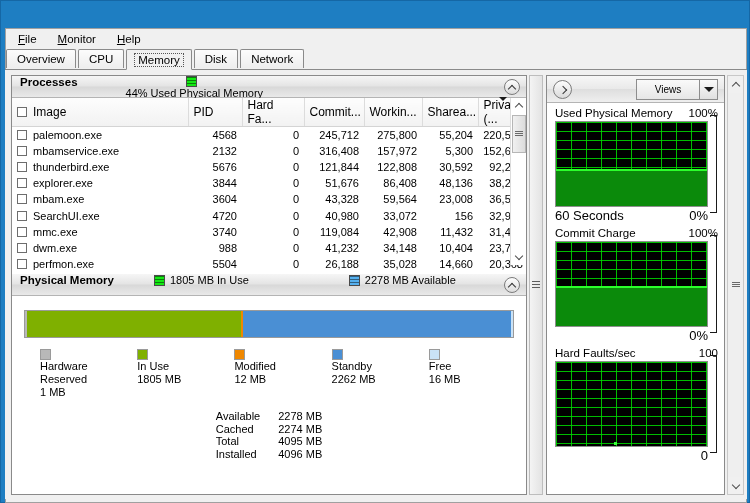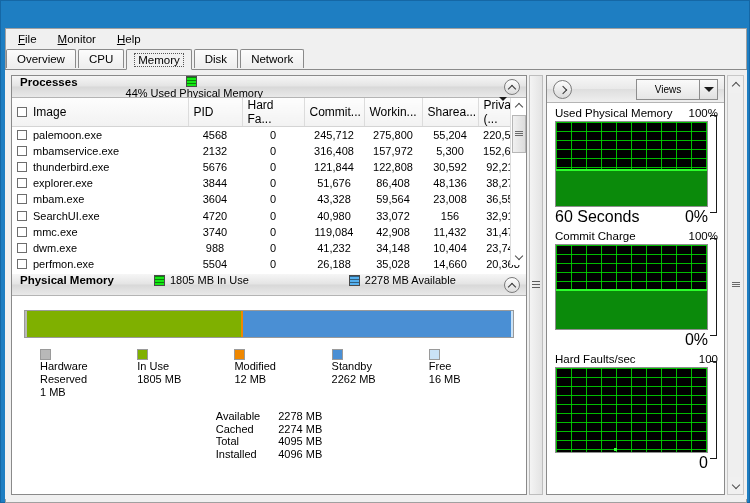--- a/index.html
+++ b/index.html
@@ -139,21 +139,21 @@
   table.proc th {
     height:18px; font-weight:normal; text-align:left;
     background:linear-gradient(to bottom,#fdfdfd 0%,#f2f2f2 100%);
     border-right:1px solid #dcdcdc;
     border-bottom:1px solid #d4d4d4;
     padding:0 5px; position:relative; font-size:12px;
   }
   table.proc td {
     height:16.2px; padding:0 5px; font-size:11px; white-space:nowrap; overflow:hidden;
   }
-  table.proc td.num { text-align:center; }
+  table.proc td.num { text-align:right; }
   .cbx {
     width:10px; height:10px; border:1px solid #6d6d6d; background:#fff;
     display:inline-block; vertical-align:-1px; margin-right:6px;
   }
   .sortmark {
     position:absolute; left:50%; top:-1px; margin-left:-4px;
     width:0;height:0;border-left:4px solid transparent;border-right:4px solid transparent;
     border-top:4px solid #1a1a1a;
   }
 
@@ -248,21 +248,21 @@
     display:flex;align-items:center;justify-content:center;
     background:linear-gradient(to bottom,#fafafa,#e0e0e0);
   }
   .tri-down { width:0;height:0;border-left:5px solid transparent;border-right:5px solid transparent;
     border-top:5px solid #1a1a1a;}
 
   .graph-block { padding:4px 6px 0 8px; }
   .graph-head { display:flex; font-size:11.5px; margin-bottom:2px; }
   .graph-head .gtitle { flex:1 1 auto; }
   .graph-head .gmax { }
-  .graph-foot { display:flex; font-size:16px; margin-top:1px;gap:31px; }
+  .graph-foot { display:flex; font-size:13px; margin-top:1px;gap:31px; }
   .graph-foot .gleft { flex:1 1 auto; }
   .graph-area {
     position:relative; height:86px;
     border:1px solid #8e8e8e;
     background:#000;
     overflow:hidden;
   }
   .grid {
     position:absolute; inset:0;
     background-image:

